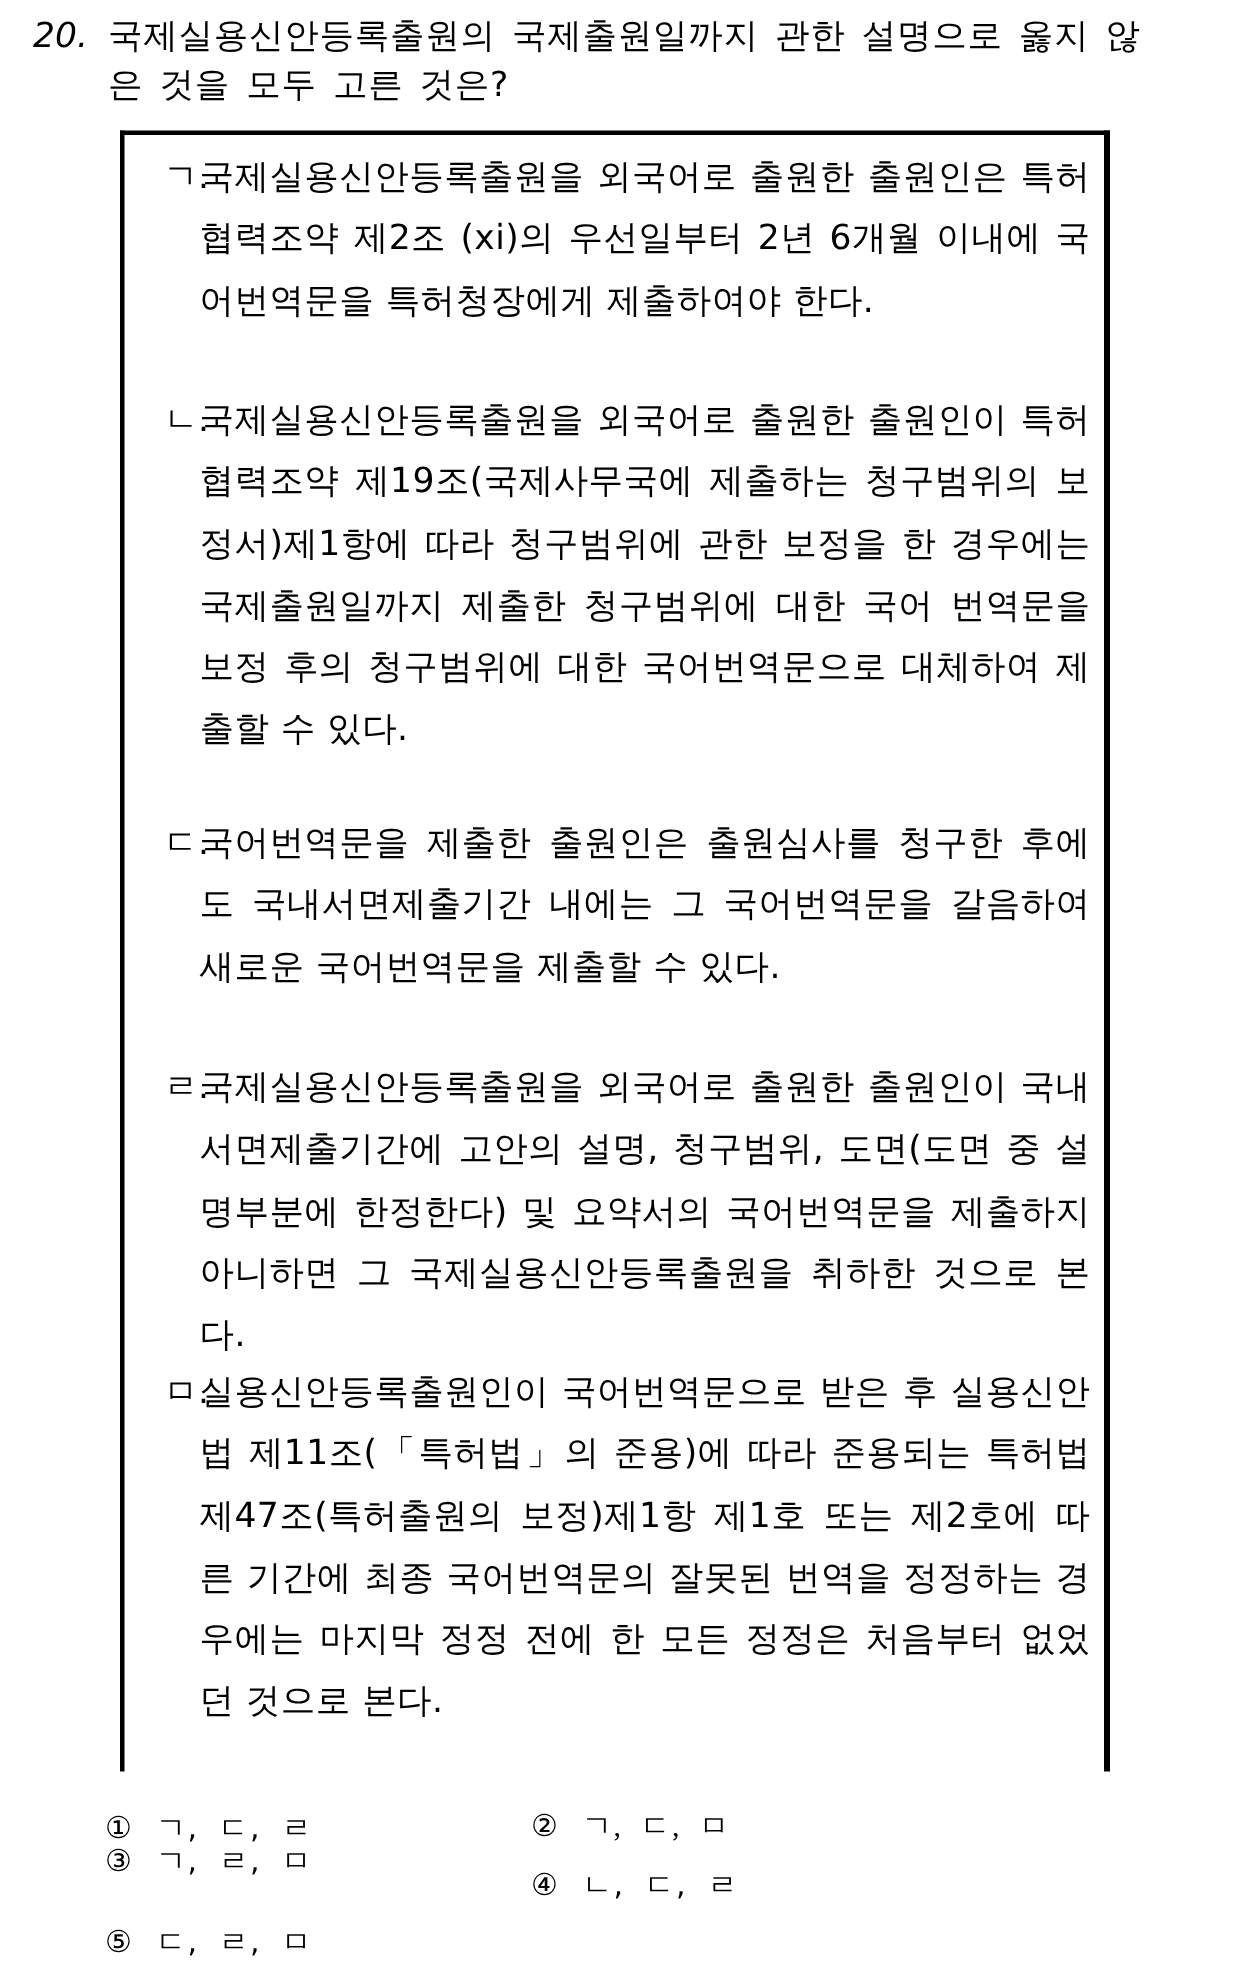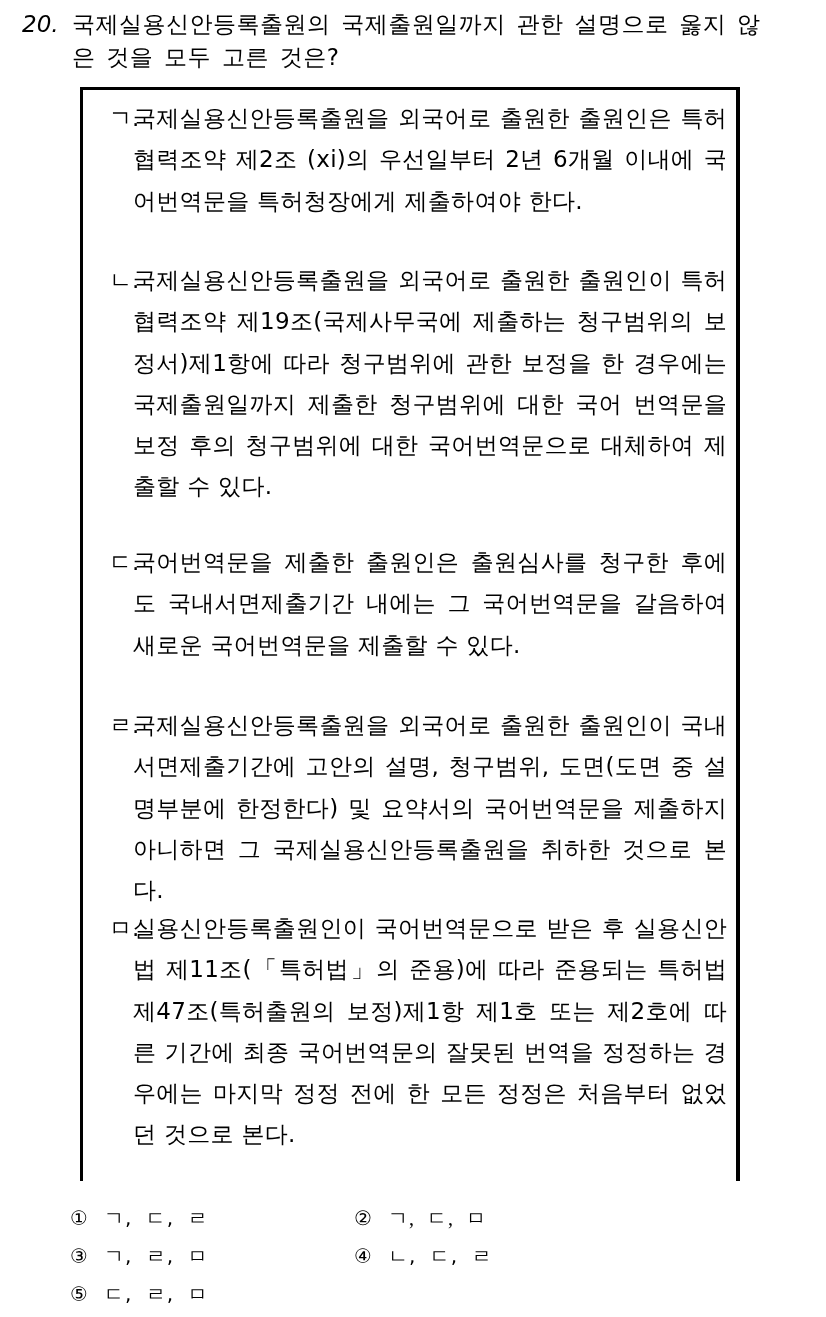--- a/index.html
+++ b/index.html
@@ -122,21 +122,21 @@
   </div>
 </div>
 
 <div class="choices">
   <div class="choice" style="left: 0; top: 0;">
     <span class="cnum">①</span><span class="cval">ㄱ, ㄷ, ㄹ</span>
   </div>
   <div class="choice" style="left: 284px; top: 0; font-family: Liberation Serif, serif;">
     <span class="cnum">②</span><span class="cval">ㄱ, ㄷ, ㅁ</span>
   </div>
-  <div class="choice" style="left: 0; top: 38px;">
+  <div class="choice" style="left: 0; top: 22px;">
     <span class="cnum">③</span><span class="cval">ㄱ, ㄹ, ㅁ</span>
   </div>
   <div class="choice" style="left: 284px; top: 38px;">
     <span class="cnum">④</span><span class="cval">ㄴ, ㄷ, ㄹ</span>
   </div>
   <div class="choice" style="left: 0; top: 76px;">
     <span class="cnum">⑤</span><span class="cval">ㄷ, ㄹ, ㅁ</span>
   </div>
 </div>
 

